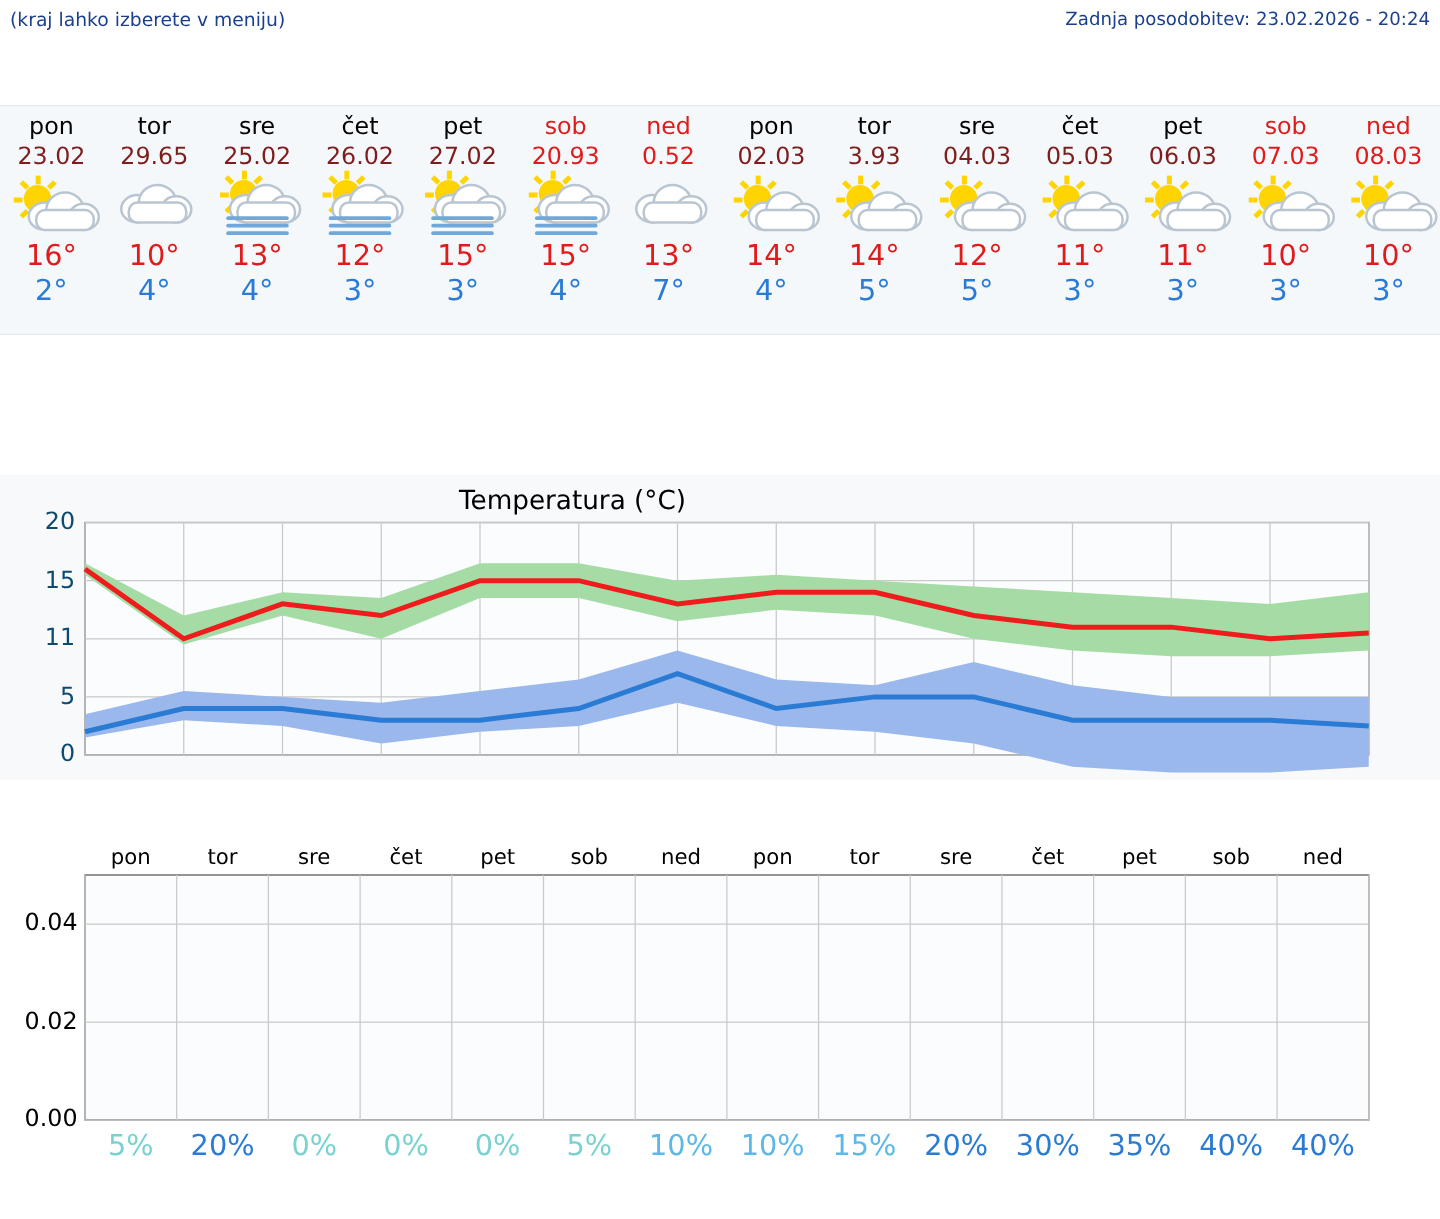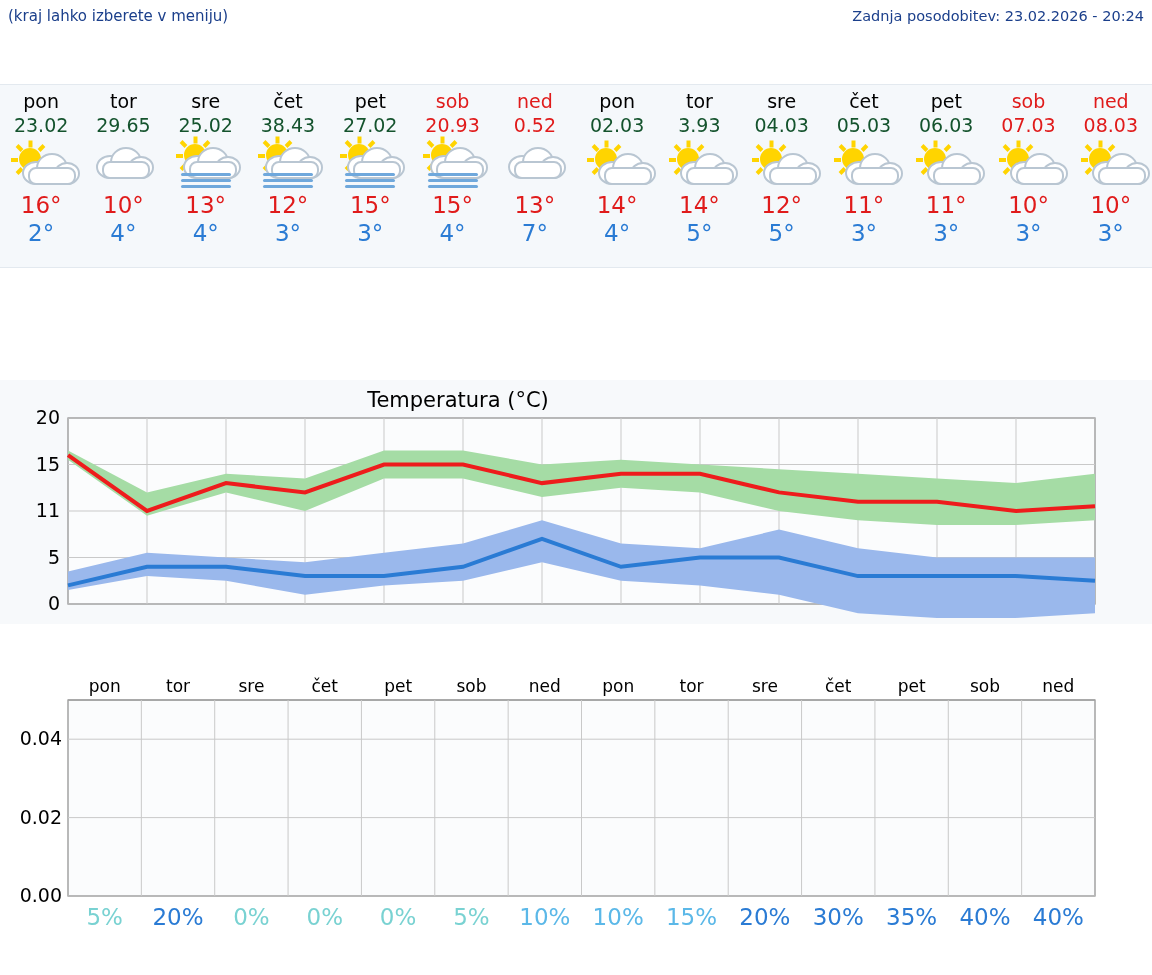--- a/index.html
+++ b/index.html
@@ -18,36 +18,36 @@
 
   
   .strip{
     position:absolute;left:0;top:84px;width:1152px;height:182px;
     background:#f5f8fb;
     border-top:1px solid #e3e9ef;border-bottom:1px solid #e3e9ef;
   }
   .days{display:flex;width:1152px;height:182px;}
   .day{flex:1 1 0;display:flex;flex-direction:column;align-items:center;}
   .dow{font-size:19px;line-height:24px;margin-top:4px;color:#000;}
-  .date{font-size:19px;line-height:24px;color:#14532d;}
+  .date{font-size:19px;line-height:24px;color:#7f1d1d;}
   .day.weekend .dow,.day.weekend .date{color:#e01b1b;}
   .icon{width:78px;height:48px;position:relative;margin-top:2px;}
   .tmax{font-size:23px;line-height:28px;color:#e01b1b;margin-top:4px;}
   .tmin{font-size:23px;line-height:28px;color:#2a7bd4;}
 
   
   .sun{position:absolute;background:#ffd400;border-radius:50%;}
   .sunray{position:absolute;background:#ffd400;}
   .cloud{position:absolute;background:#fff;border:2px solid #b9c6d2;border-radius:50%;}
   .rainline{position:absolute;background:#6fa8dc;height:3px;border-radius:2px;}
 
   
   .tempblock{position:absolute;left:0;top:380px;width:1152px;height:244px;background:#f7f9fb;}
   .chart-title{position:absolute;width:916px;text-align:center;font-size:21px;color:#000;}
-  .axis-label{position:absolute;font-size:19px;color:#000000;text-align:right;width:40px;}
+  .axis-label{position:absolute;font-size:19px;color:#0c4a6e;text-align:right;width:40px;}
   svg{display:block;}
 
   
   .precipblock{position:absolute;left:0;top:640px;width:1152px;height:335px;background:#fff;}
   .pday{position:absolute;font-size:17px;color:#000;text-align:center;width:80px;}
   .plabel{position:absolute;font-size:19px;color:#000;text-align:right;width:70px;}
   .pp{position:absolute;font-size:23px;text-align:center;width:80px;}
   .wm{position:absolute;left:750px;top:468px;font-size:17px;font-weight:bold;color:#1a6ecb;}
 </style>
 </head>
@@ -112,21 +112,21 @@
     <span class="cloud" style="left:22px;top:22px;width:44px;height:14px;border-radius:8px;"></span>
           <span class="rainline" style="left:14px;top:34px;width:50px;"></span>
           <span class="rainline" style="left:14px;top:40px;width:50px;"></span>
           <span class="rainline" style="left:14px;top:46px;width:50px;"></span>
         </div>
         <div class="tmax">13°</div>
         <div class="tmin">4°</div>
       </div>
       <div class="day">
         <div class="dow">čet</div>
-        <div class="date">38.43</div>
+        <div class="date">26.02</div>
         <div class="icon">
           <span class="sun" style="left:17px;top:5px;width:22px;height:22px;"></span>
           <span class="sunray" style="left:41px;top:14.5px;width:7px;height:4px;transform:rotate(0deg);"></span>
           <span class="sunray" style="left:36.31370849898476px;top:25.81370849898476px;width:7px;height:4px;transform:rotate(45deg);"></span>
           <span class="sunray" style="left:25px;top:30.5px;width:7px;height:4px;transform:rotate(90deg);"></span>
           <span class="sunray" style="left:13.68629150101524px;top:25.81370849898476px;width:7px;height:4px;transform:rotate(135deg);"></span>
           <span class="sunray" style="left:9px;top:14.500000000000004px;width:7px;height:4px;transform:rotate(180deg);"></span>
           <span class="sunray" style="left:13.686291501015237px;top:3.1862915010152406px;width:7px;height:4px;transform:rotate(225deg);"></span>
           <span class="sunray" style="left:24.999999999999996px;top:-1.5px;width:7px;height:4px;transform:rotate(270deg);"></span>
           <span class="sunray" style="left:36.31370849898476px;top:3.186291501015237px;width:7px;height:4px;transform:rotate(315deg);"></span>

